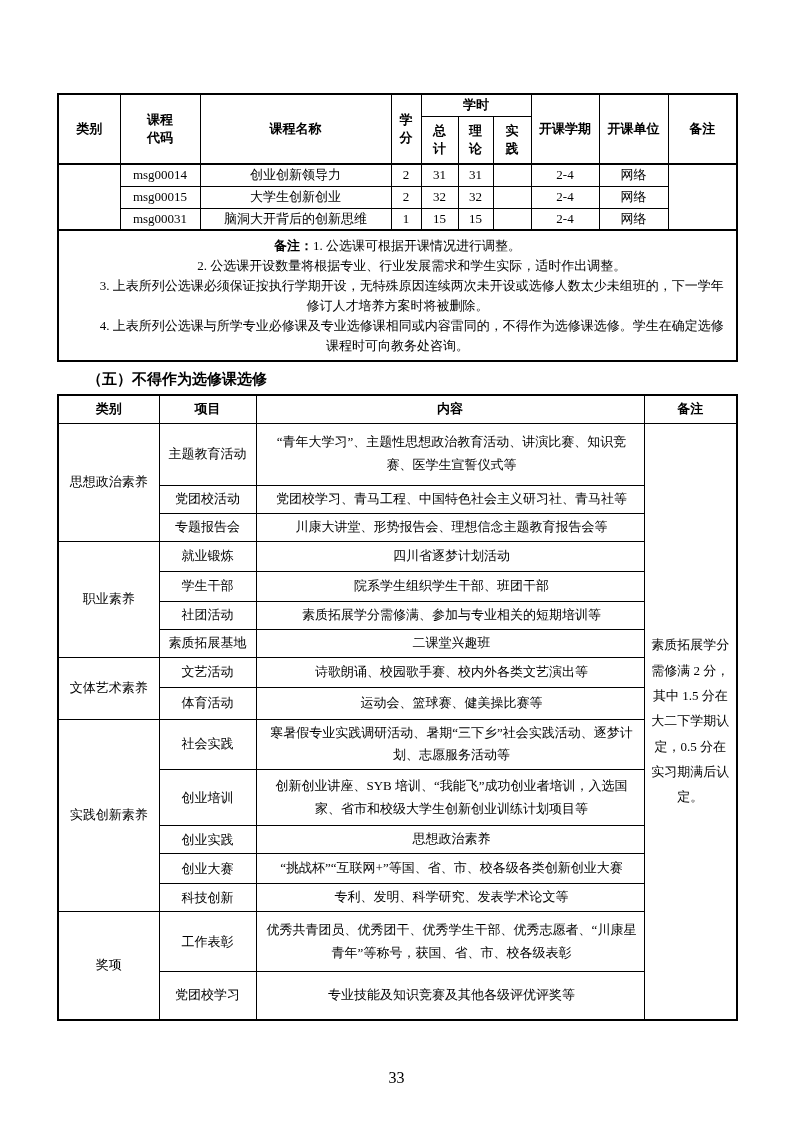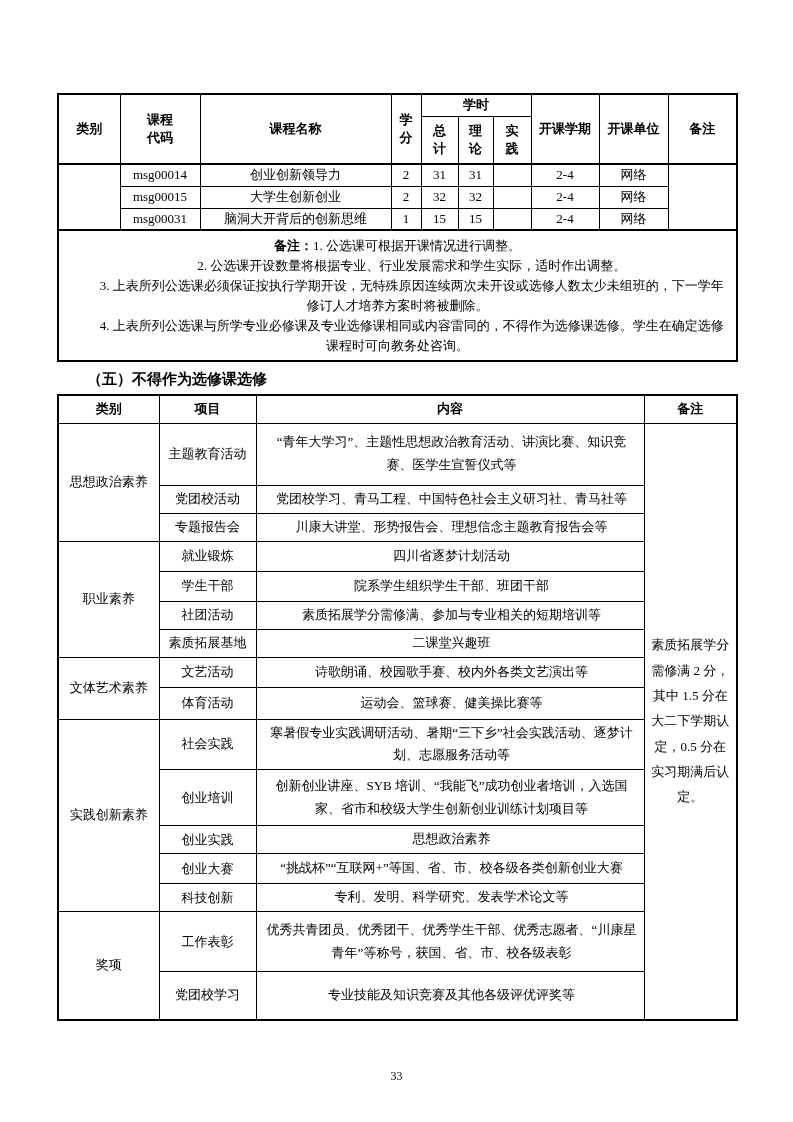--- a/index.html
+++ b/index.html
@@ -53,21 +53,21 @@
     text-align:center; padding:2px 6px 2px 9px; line-height:1.75;
   }
   #quality-table td.remark {
     line-height:1.95; padding:0 5px; text-align:center; vertical-align:middle;
   }
 
   
   .page-number {
     margin-top:48px;
     text-align:center;
-    font-size:12px;
+    font-size:16px;
   }
 </style>
 </head>
 <body>
 
 <div class="page">
   <div class="content">
 
     <table id="course-table" class="bordered">
       <colgroup>

